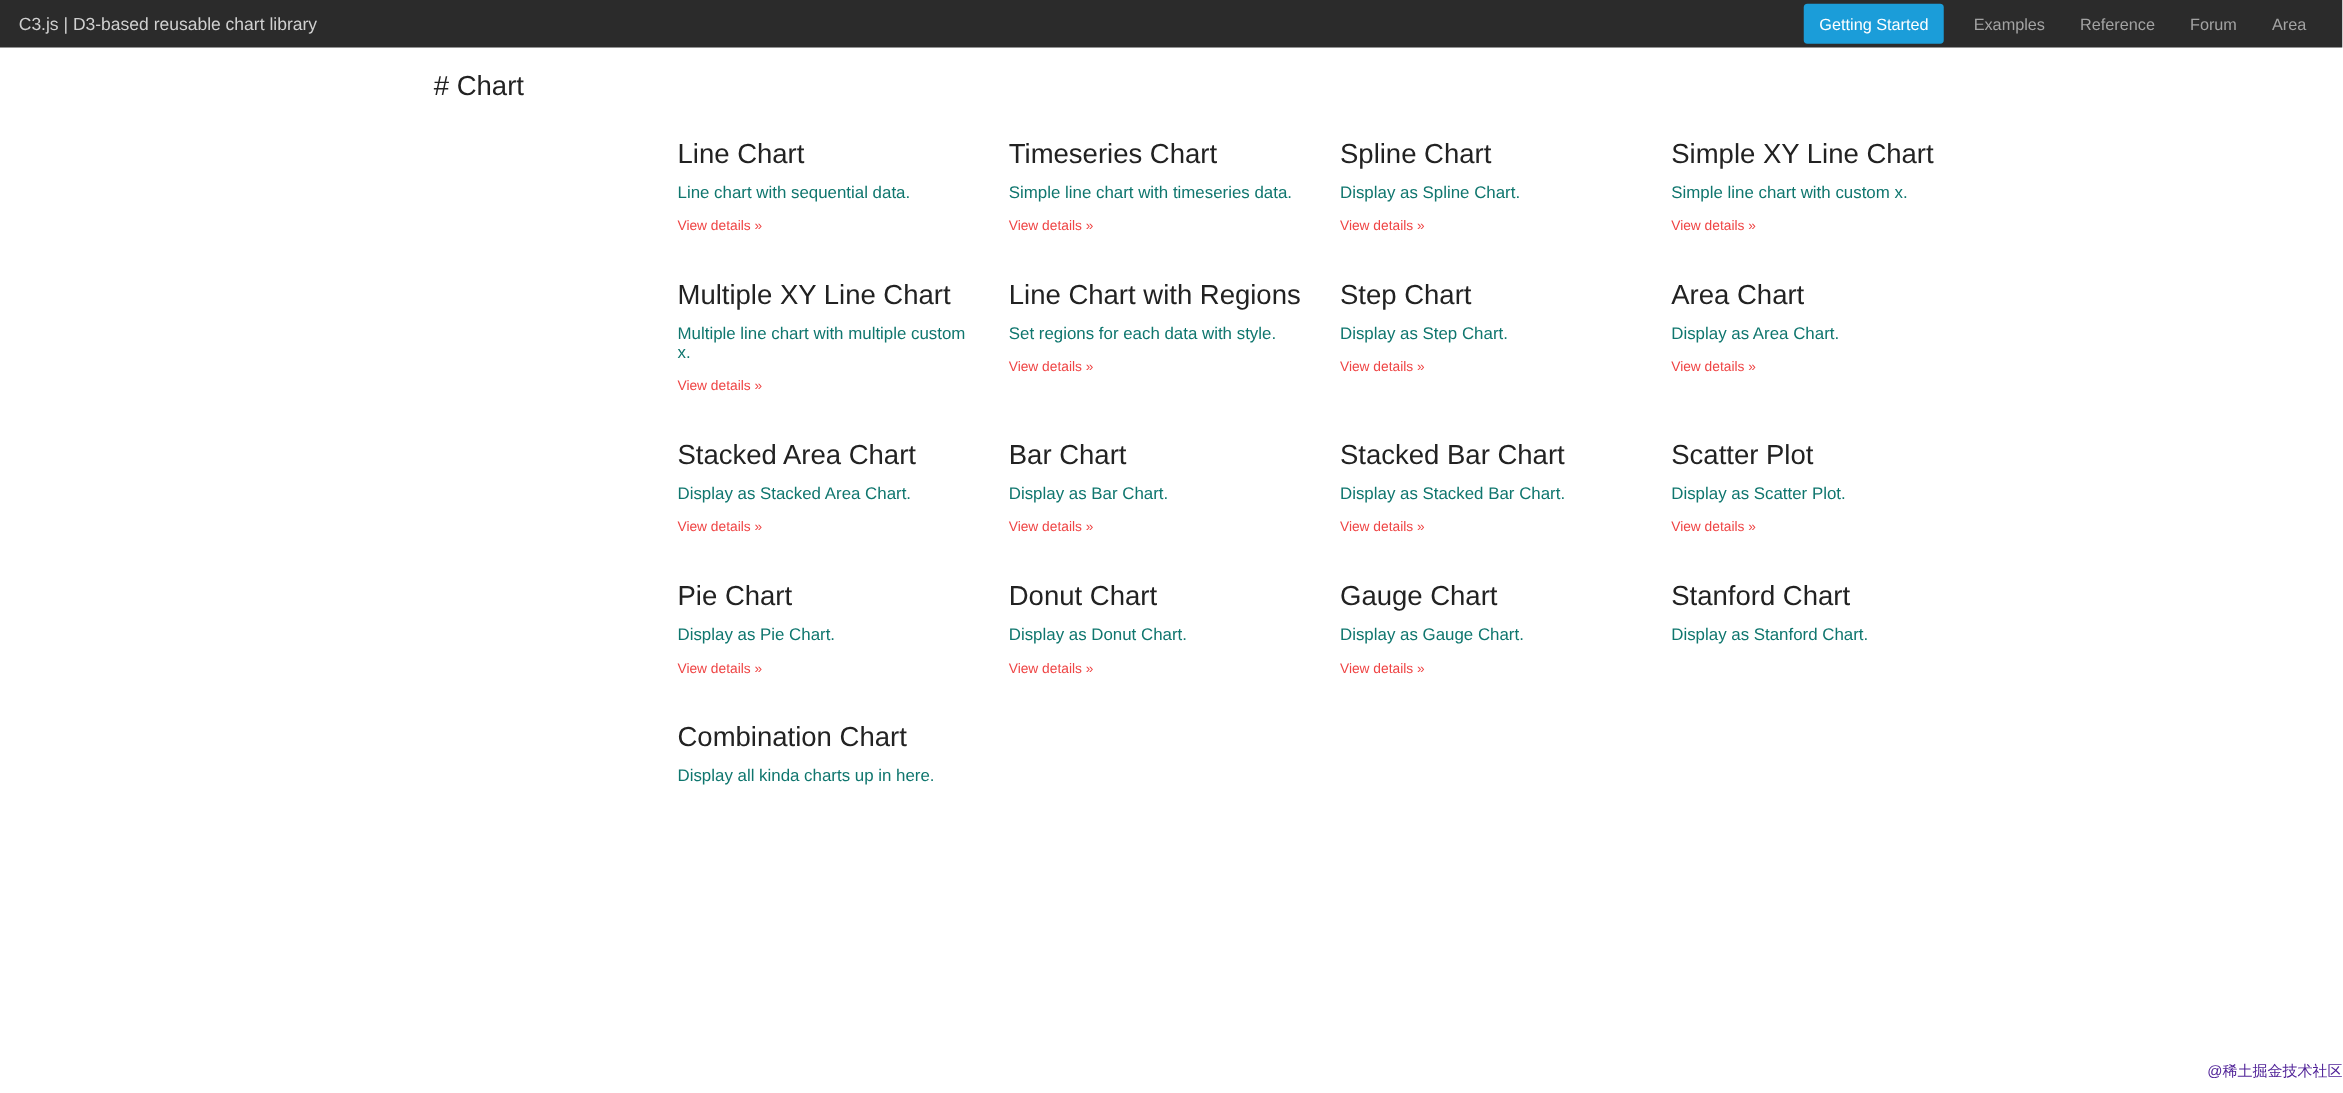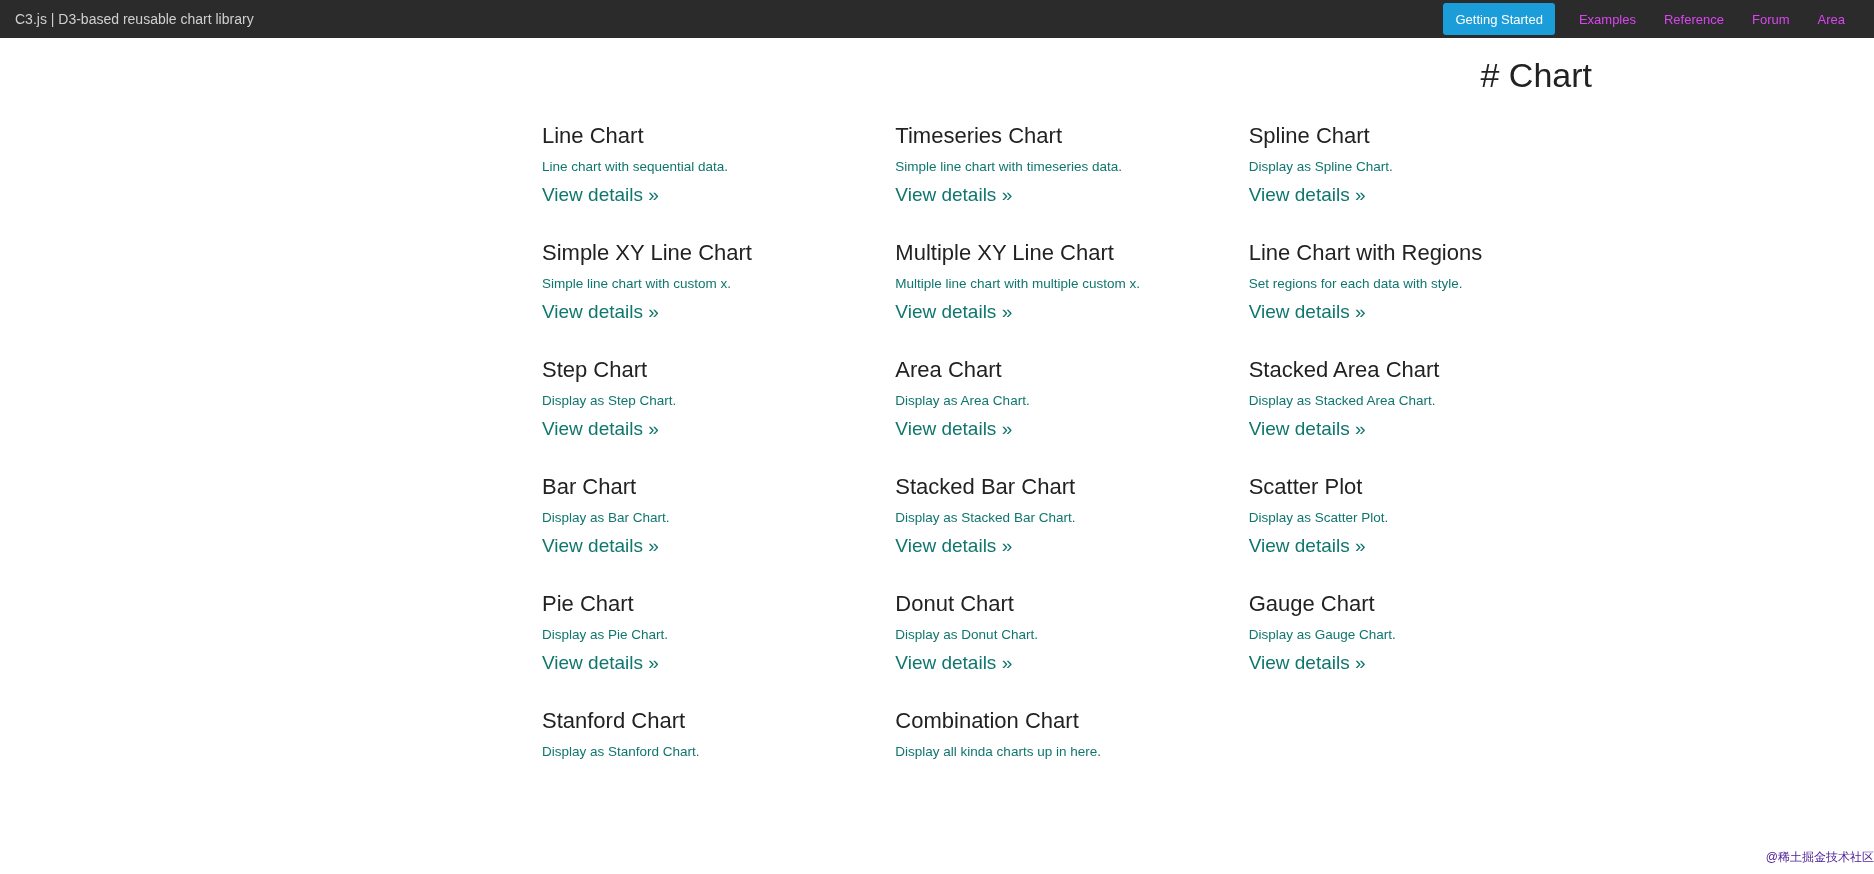--- a/index.html
+++ b/index.html
@@ -1,28 +1,28 @@
 <!DOCTYPE html>
 <html><head>
 <meta charset="utf-8">
 <style>
 * { margin: 0; padding: 0; box-sizing: border-box; }
 body { font-family: "Helvetica Neue", Helvetica, Arial, sans-serif; color: #333; background: #fff; }
 .navbar { background: #2b2b2b; height: 38px; display: flex; align-items: center; justify-content: space-between; padding: 0 15px; }
 .navbar-brand { color: #d0d0d0; font-size: 14px; }
 .navbar-right { display: flex; align-items: center; height: 100%; }
-.navbar-right a { color: #d946ef; font-size: 13px; padding: 0 14px; height: 100%; display: flex; align-items: center; text-decoration: none; cursor: pointer; }
+.navbar-right a { color: #a3a3a3; font-size: 13px; padding: 0 14px; height: 100%; display: flex; align-items: center; text-decoration: none; cursor: pointer; }
 .navbar-right a.btn-primary { background: #1b9dd9; color: #fff; border-radius: 3px; height: 26px; margin-right: 10px; padding: 16px 12px; }
 .container { max-width: 1340px; margin: 0 auto; padding: 0 15px; }
-.page-title { font-size: 34px; font-weight: 500; color: #222; margin: 18px 0 28px 65px; text-align: right; }
-.grid { display: grid; grid-template-columns: repeat(3, 1fr); gap: 0 30px; margin-left: 260px; margin-right: 20px; }
+.page-title { font-size: 22px; font-weight: 500; color: #222; margin: 18px 0 28px 65px; }
+.grid { display: grid; grid-template-columns: repeat(4, 1fr); gap: 0 30px; margin-left: 260px; margin-right: 20px; }
 .card { margin-bottom: 34px; }
 .card h3 { font-size: 22px; font-weight: 500; color: #222; margin-bottom: 10px; }
 .card p { font-size: 13.5px; color: #0f766e; margin-bottom: 10px; }
-.card a { font-size: 19px; color: #0f766e; text-decoration: none; cursor: pointer; }
+.card a { font-size: 11px; color: #ef4444; text-decoration: none; cursor: pointer; }
 .watermark { position: fixed; bottom: 8px; right: 0; color: #4c1d95; font-size: 12px; margin-left: 38px; }
 </style>
 </head>
 <body>
 
 <div class="navbar">
   <div class="navbar-brand">C3.js | D3-based reusable chart library</div>
   <div class="navbar-right">
     <a class="btn-primary">Getting Started</a>
     <a>Examples</a>

